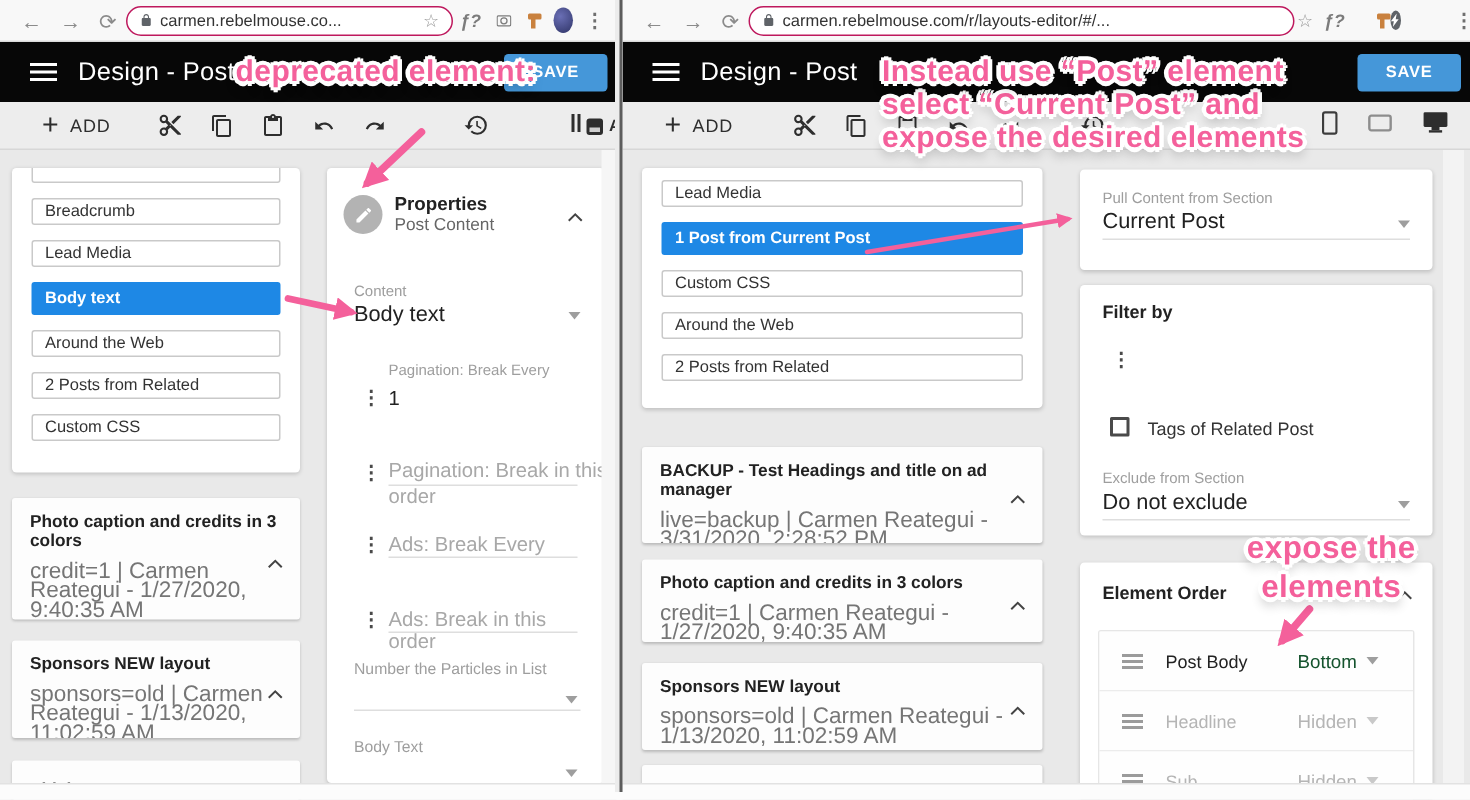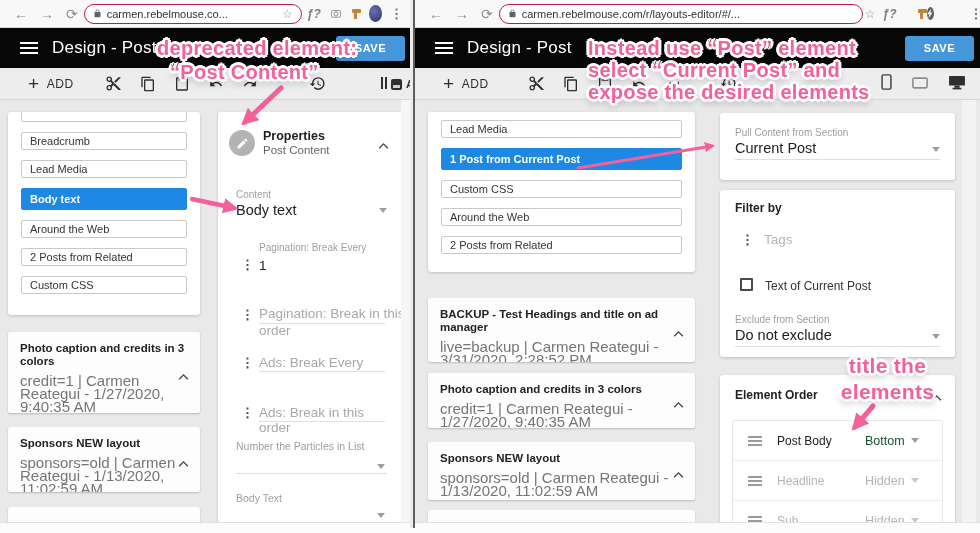--- a/index.html
+++ b/index.html
@@ -407,25 +407,22 @@
       <div class="card" style="left:305px; top:13px; width:235px; height:67px;">
         <div class="abs plabel" style="left:15px; top:14px;">Pull Content from Section</div>
         <div class="abs pvalue" style="left:15px; top:27px;">Current Post</div>
         <span class="abs caret" style="right:15px; top:34px;"></span>
         <div class="abs uline" style="left:15px; right:15px; top:46px;"></div>
       </div>
 
       <div class="card" style="left:305px; top:90px; width:235px; height:167px;">
         <div class="abs" style="left:15px; top:11px; font-size:12px; font-weight:bold; color:#222;">Filter by</div>
         <div class="abs dots-v" style="left:21px; top:47px;">⋮</div>
-        <div class="abs" style="left:44px; right:15px; top:40px;">
-          <input class="ghost uline" style="padding-bottom: 4px;" placeholder="Tags">
-        </div>
         <span class="abs checkbox" style="left:20px; top:88px;"></span>
-        <div class="abs" style="left:45px; top:89px; font-size:12px; color:#333;">Text of Current Post</div>
+        <div class="abs" style="left:45px; top:89px; font-size:12px; color:#333;">Tags of Related Post</div>
         <div class="abs plabel" style="left:15px; top:124px;">Exclude from Section</div>
         <div class="abs pvalue" style="left:15px; top:137px;">Do not exclude</div>
         <span class="abs caret" style="right:15px; top:144px;"></span>
         <div class="abs uline" style="left:15px; right:15px; top:156px;"></div>
       </div>
 
       <div class="card" style="left:305px; top:275px; width:235px; height:158px; overflow:hidden;">
         <div class="abs" style="left:15px; top:13px; font-size:12px; font-weight:bold; color:#222;">Element Order</div>
         <span class="abs" style="right:12px; top:13px;"><svg width="13" height="9" viewBox="0 0 24 16">
               <path d="M4 13l8-8 8 8" stroke="#444" stroke-width="2.5" fill="none"></path>
@@ -464,26 +461,25 @@
         </div>
       </div>
       <div class="scroll-track" style="right:4px; top:0; height:433px; width:14px; background:#f3f3f3;"></div>
     </div>
   </div>
 
   <div class="divider"></div>
   <div class="bottom-strip"></div>
 
   <div class="pink" style="left:157px; top:37px;">deprecated element:</div>
-  <div class="pink" style="left:170px; top:61px;">“Post Content”</div>
   <div class="pink" style="left:588px; top:59px;">select “Current Post” and</div>
   <div class="pink" style="left:588px; top:37px;">Instead use “Post” element</div>
   <div class="pink" style="left:588px; top:81px;">expose the desired elements</div>
   <div class="pink" style="left:815px; top:353px; width:145px; text-align:center; font-size:21px; white-space:normal; line-height:26px;">
-    <span>title the</span><br><span>elements</span>
+    <span>expose the</span><br><span>elements</span>
   </div>
 
   <svg class="anno-svg" width="980" height="533" viewBox="0 0 980 533">
     <defs>
       <marker id="ah" viewBox="0 0 10 10" refX="7" refY="5" markerWidth="3.4" markerHeight="3.4" orient="auto-start-reverse">
         <path d="M0,0 L10,5 L0,10 z" fill="#f4609b"></path>
       </marker>
     </defs>
     <line x1="281" y1="88" x2="245" y2="122" stroke="#f4609b" stroke-width="5" stroke-linecap="round" marker-end="url(#ah)"></line>
     <line x1="192" y1="199" x2="234" y2="208" stroke="#f4609b" stroke-width="4.5" stroke-linecap="round" marker-end="url(#ah)"></line>

